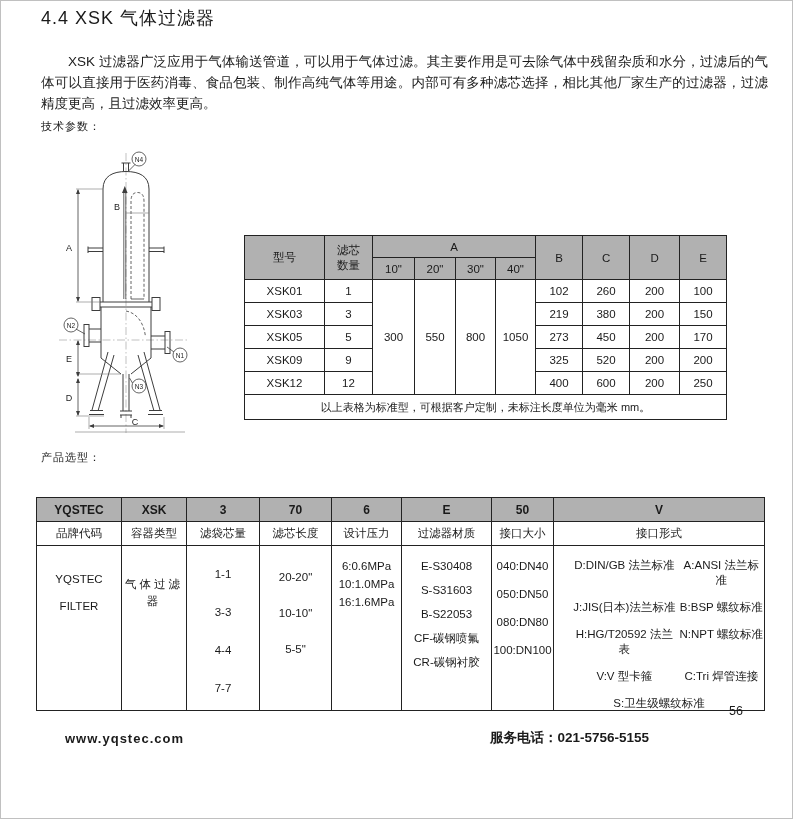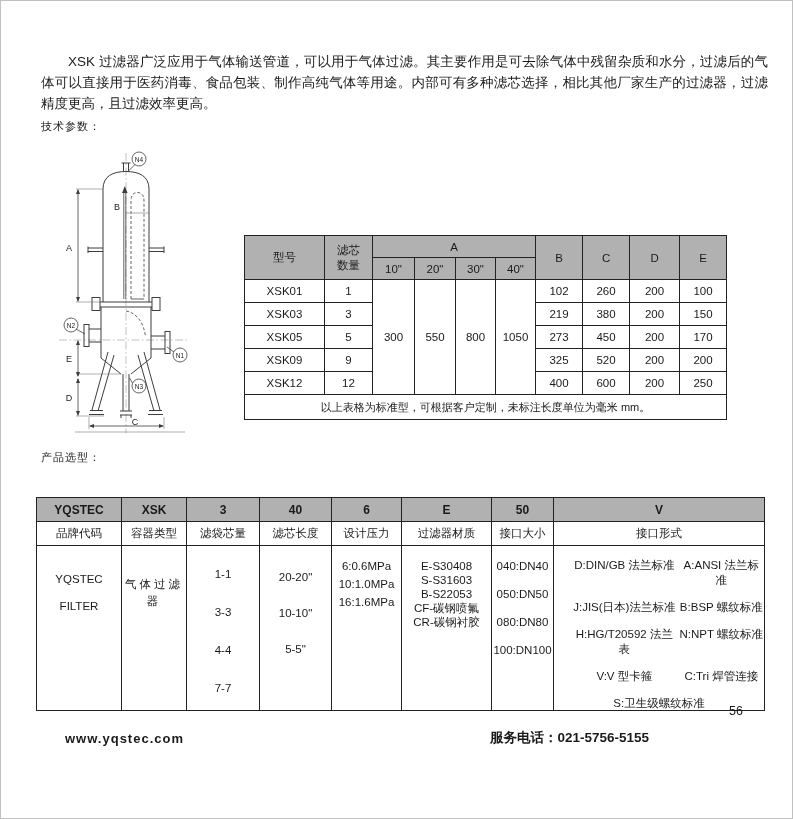--- a/index.html
+++ b/index.html
@@ -28,35 +28,36 @@
   .t2 .labels td{height:23px;font-size:11.5px;}
   .t2 .body td{vertical-align:top;height:144px;}
   .stack{display:flex;flex-direction:column;align-items:center;}
   .stack div{line-height:14px;}
   .c-brand{padding-top:26px;gap:13px;}
   .c-type{padding-top:30px;}
   .c-type div{width:60px;letter-spacing:3px;line-height:17px;text-align:center;font-family:Liberation Mono, monospace;}
   .c-qty{padding-top:21px;gap:24px;}
   .c-len{padding-top:24px;gap:22px;}
   .c-press{padding-top:13px;gap:4px;}
-  .c-mat{padding-top:13px;}
+  .c-mat{padding-top:13px;gap:10px;}
   .c-size{padding-top:13px;gap:14px;}
   .c-form{padding-top:12px;gap:12px;align-items:stretch;}
   .pair{display:grid;grid-template-columns:56% 44%;margin-left:16px;}
   .pair span{text-align:center;line-height:15px;}
   .form-bottom{text-align:center;line-height:15px;}
   .pgnum{position:absolute;left:728px;top:703px;font-size:12.5px;}
   .website{position:absolute;left:64px;top:730px;font-size:13px;font-weight:bold;letter-spacing:1px;}
   .phone{position:absolute;left:489px;top:728px;font-size:13.5px;font-weight:bold;}
 </style>
 </head>
 <body>
 
 <div class="page">
 
+  <div class="title">4.4 XSK 气体过滤器</div>
   <p class="intro">XSK 过滤器广泛应用于气体输送管道，可以用于气体过滤。其主要作用是可去除气体中残留杂质和水分，过滤后的气体可以直接用于医药消毒、食品包装、制作高纯气体等用途。内部可有多种滤芯选择，相比其他厂家生产的过滤器，过滤精度更高，且过滤效率更高。</p>
 
   <div class="sec-heading h-tech">技术参数：</div>
 
   <svg class="diagram" width="200" height="292" viewBox="0 0 200 292">
     <g stroke="#999" stroke-width="0.6" fill="none">
       <path d="M95 8 V288" stroke-dasharray="8 2.5 1.5 2.5"></path>
       <path d="M28 195 H158" stroke-dasharray="8 2.5 1.5 2.5"></path>
     </g>
     <g stroke="#3d3d3d" stroke-width="1" fill="none">
@@ -218,21 +219,21 @@
       <col style="width:70px">
         <col style="width:90px">
         <col style="width:62px">
         <col style="width:211px">
     </colgroup>
     <tbody>
         <tr class="codes">
       <th>YQSTEC</th>
       <th>XSK</th>
       <th>3</th>
-      <th>40</th>
+      <th>70</th>
       <th>6</th>
       <th>E</th>
       <th>50</th>
       <th>V</th>
     </tr>
     <tr class="labels">
       <td>品牌代码</td>
       <td>容器类型</td>
       <td>滤袋芯量</td>
       <td>滤芯长度</td>

